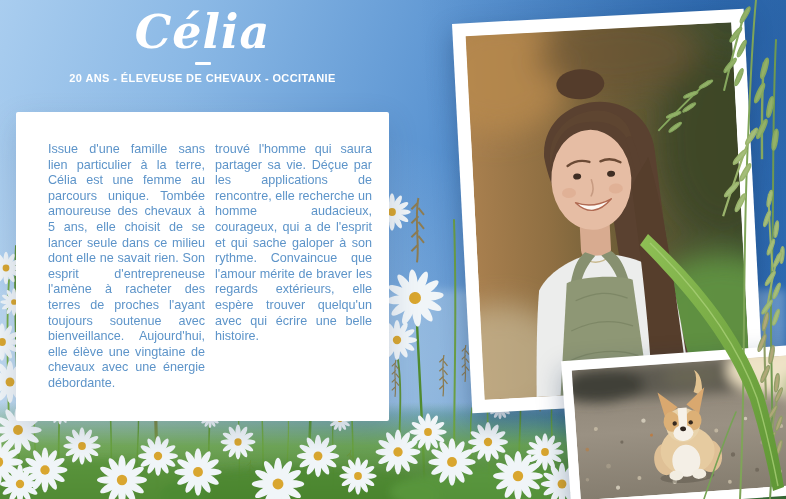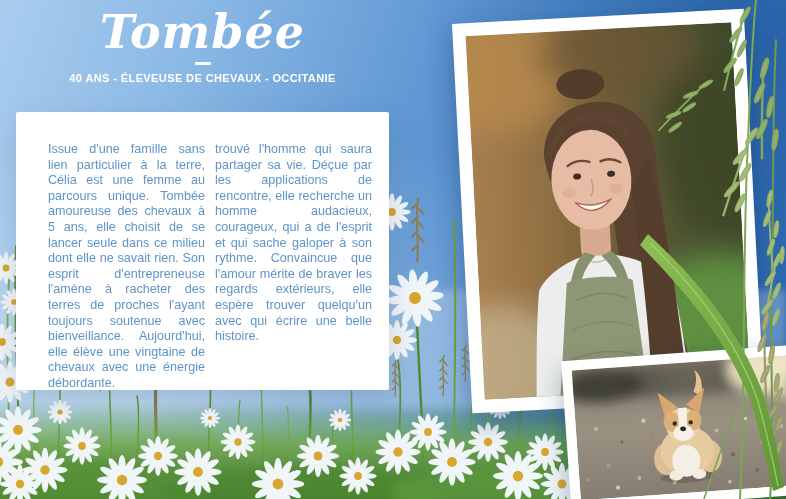--- a/index.html
+++ b/index.html
@@ -9,21 +9,21 @@
       radial-gradient(circle at 96% 6%, rgba(16,60,120,.30), rgba(16,60,120,0) 38%),
       radial-gradient(ellipse at 15% 78%, rgba(225,238,248,.55), rgba(225,238,248,0) 55%),
       linear-gradient(108deg,#a9cdef 0%,#8ab8e5 22%,#5c95d2 50%,#3a7ac1 74%,#2a68b0 100%);
   }
   .meadow{position:absolute;left:0;top:150px;width:786px;height:349px;z-index:1;}
   .header{position:absolute;left:16px;top:6px;width:373px;text-align:center;z-index:2;color:#fff;}
   .title{font-family:"DejaVu Serif","Liberation Serif",serif;font-style:italic;font-weight:bold;
     font-size:46px;line-height:52px;letter-spacing:1px;}
   .dash{width:16px;height:3px;background:#fff;margin:4px auto 7px;border-radius:1px;}
   .subtitle{font-size:11px;font-weight:bold;letter-spacing:.4px;}
-  .card{position:absolute;left:16px;top:112px;width:373px;height:278px;background:#fff;z-index:3;
+  .card{position:absolute;left:16px;top:112px;width:373px;height:309px;background:#fff;z-index:3;
     border-radius:2px;box-shadow:0 10px 30px rgba(25,55,100,.18);box-sizing:border-box;
     padding:30px 32px 0 32px;}
   .cols{display:flex;gap:10px;}
   .col{width:157px;flex:none;color:#5d94c9;font-size:12.6px;line-height:15.6px;text-align:justify;}
   .col p{margin:0;}
   .photo{position:absolute;background:#fff;box-shadow:0 10px 26px rgba(15,40,80,.35);}
   .photo-portrait{left:462px;top:16px;width:292px;height:390px;z-index:4;transform:rotate(-3deg);padding:13px;box-sizing:border-box;}
   .photo-dog{left:566px;top:352px;width:260px;height:150px;z-index:5;transform:rotate(-4deg);padding:10px;box-sizing:border-box;}
   .photo svg{display:block;width:100%;height:100%;}
   .foreground{position:absolute;left:0;top:0;width:786px;height:499px;z-index:6;pointer-events:none;}
@@ -139,23 +139,23 @@
       <use href="#daisy" transform="translate(488,292) scale(1.6)"></use>
       <use href="#daisy" transform="translate(518,326) scale(2)"></use>
       <use href="#daisy" transform="translate(545,302) scale(1.5)"></use>
       <use href="#daisy" transform="translate(562,334) scale(1.7)"></use>
       <use href="#daisy" transform="translate(20,334) scale(1.6)"></use>
       <use href="#daisy" transform="translate(585,345) scale(1.4)"></use>
     </svg>
   </div>
 
   <div class="header">
-    <div class="title">Tombée</div>
+    <div class="title">Célia</div>
     <div class="dash"></div>
-    <div class="subtitle">40 ANS - ÉLEVEUSE DE CHEVAUX - OCCITANIE</div>
+    <div class="subtitle">20 ANS - ÉLEVEUSE DE CHEVAUX - OCCITANIE</div>
   </div>
 
   <div class="card">
     <div class="cols">
       <div class="col">
         <p>Issue d'une famille sans lien particulier à la terre, Célia est une femme au parcours unique. Tombée amoureuse des chevaux à 5 ans, elle choisit de se lancer seule dans ce milieu dont elle ne savait rien. Son esprit d'entrepreneuse l'amène à racheter des terres de proches l'ayant toujours soutenue avec bienveillance. Aujourd'hui, elle élève une vingtaine de chevaux avec une énergie débordante.</p>
       </div>
       <div class="col">
         <p>trouvé l'homme qui saura partager sa vie. Déçue par les applications de rencontre, elle recherche un homme audacieux, courageux, qui a de l'esprit et qui sache galoper à son rythme. Convaincue que l'amour mérite de braver les regards extérieurs, elle espère trouver quelqu'un avec qui écrire une belle histoire.</p>
       </div>

